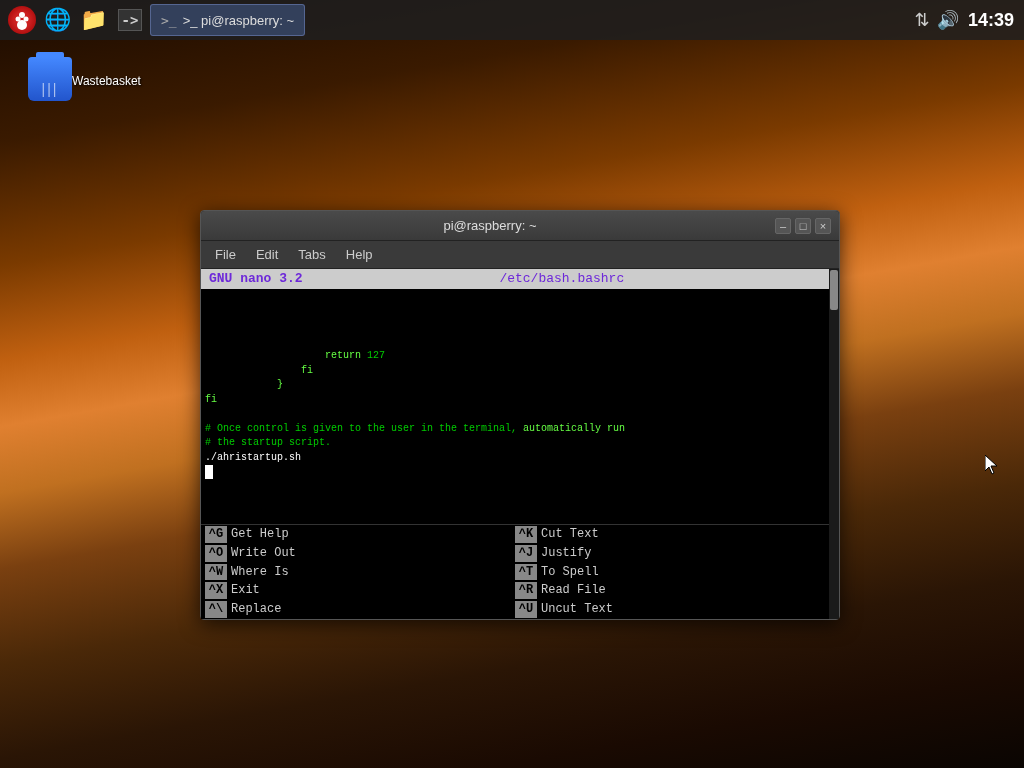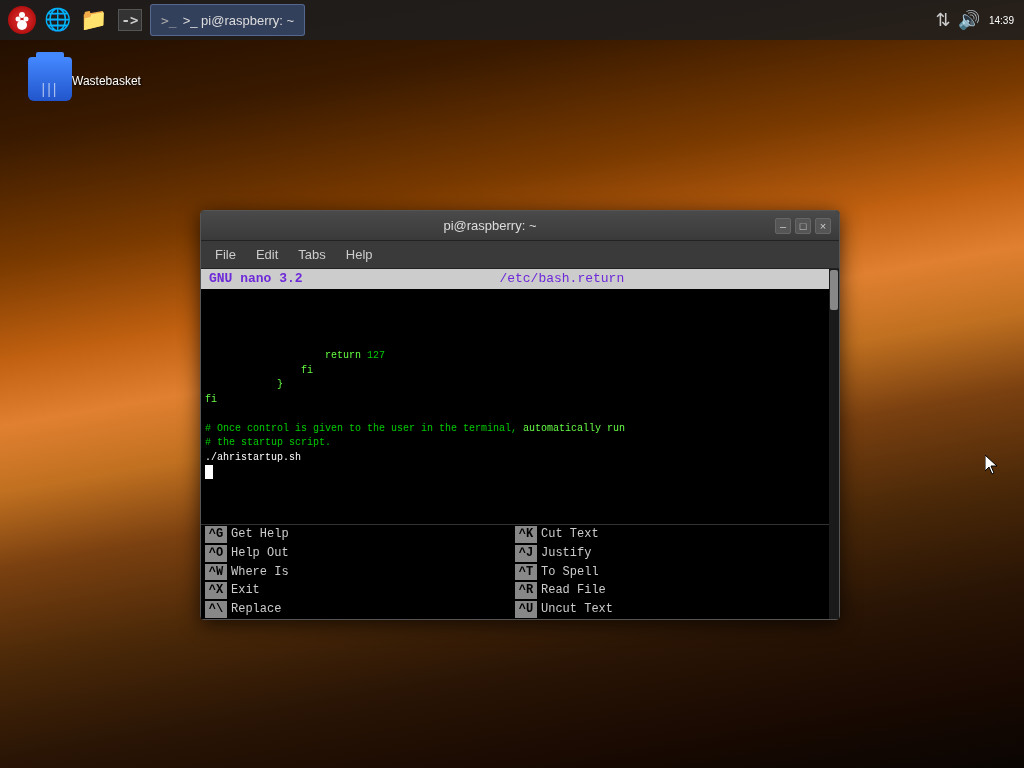--- a/index.html
+++ b/index.html
@@ -119,22 +119,22 @@
     }
 
     #taskbar-right .tray-icon {
       font-size: 18px;
       color: #ccc;
       cursor: pointer;
     }
 
     #clock {
       color: #fff;
-      font-size: 10px;
-      font-weight: normal;
+      font-size: 18px;
+      font-weight: bold;
     }
 
     
     .desktop-icon {
       position: absolute;
       display: flex;
       flex-direction: row;
       align-items: center;
       cursor: pointer;
       width: 80px;
@@ -478,21 +478,21 @@
       <span class="menu-item">Edit</span>
       <span class="menu-item">Tabs</span>
       <span class="menu-item">Help</span>
     </div>
 
     <div id="terminal-content">
       <div id="nano-editor">
 
         <div id="nano-titlebar">
           <span id="nano-title-left">GNU nano 3.2</span>
-          <span id="nano-title-center">/etc/bash.return</span>
+          <span id="nano-title-center">/etc/bash.bashrc</span>
           <span></span>
         </div>
 
         <div id="nano-body">
 
           <div class="nano-line">&nbsp;</div>
           <div class="nano-line">&nbsp;</div>
           <div class="nano-line">&nbsp;</div>
           <div class="nano-line">&nbsp;</div>
 
@@ -511,21 +511,21 @@
           <div class="shortcut">
             <span class="shortcut-key">^G</span>
             <span class="shortcut-label">Get Help</span>
           </div>
           <div class="shortcut">
             <span class="shortcut-key">^K</span>
             <span class="shortcut-label">Cut Text</span>
           </div>
           <div class="shortcut">
             <span class="shortcut-key">^O</span>
-            <span class="shortcut-label">Help Out</span>
+            <span class="shortcut-label">Write Out</span>
           </div>
           <div class="shortcut">
             <span class="shortcut-key">^J</span>
             <span class="shortcut-label">Justify</span>
           </div>
           <div class="shortcut">
             <span class="shortcut-key">^W</span>
             <span class="shortcut-label">Where Is</span>
           </div>
           <div class="shortcut">

